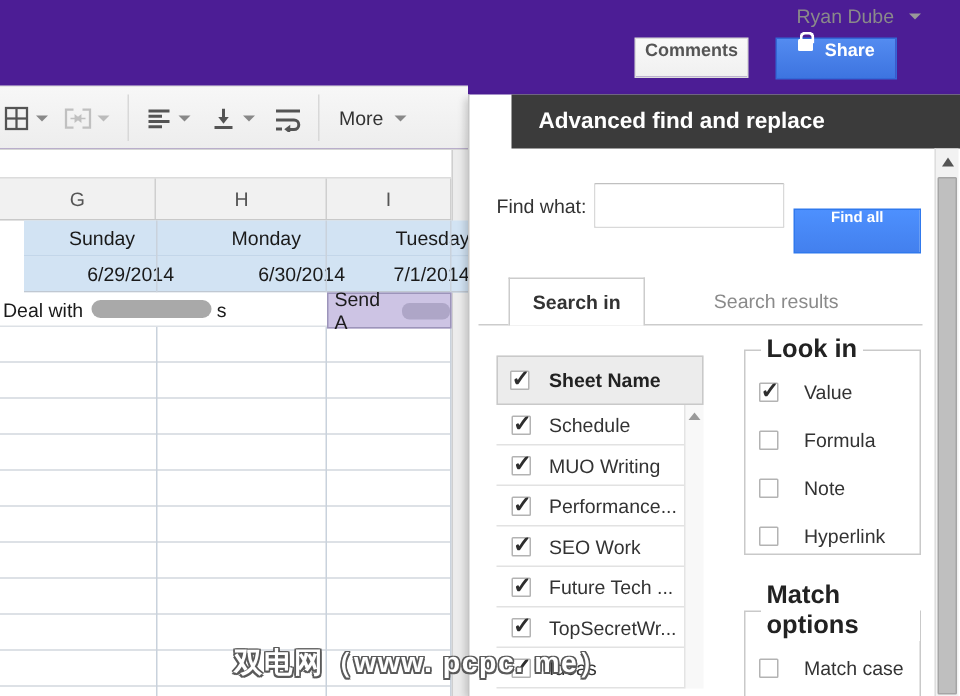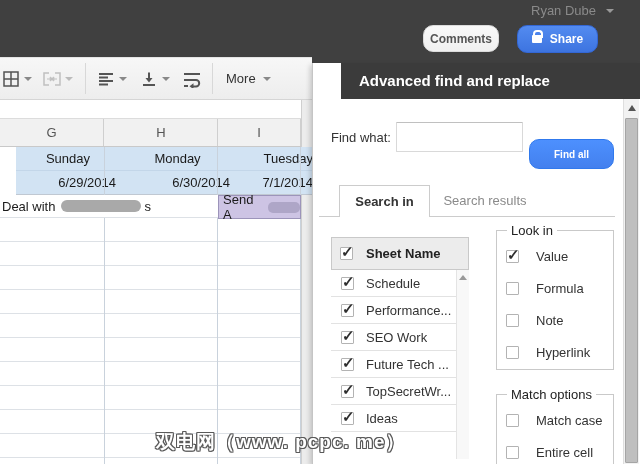--- a/index.html
+++ b/index.html
@@ -1,27 +1,27 @@
 <!DOCTYPE html>
 <html><head>
 <meta charset="utf-8">
 <style>
   * { box-sizing: border-box; margin: 0; padding: 0; }
   html,body { width:640px; height:464px; overflow:hidden; background:#fff;
               font-family:"Liberation Sans", sans-serif; }
   .abs { position:absolute; }
-  #stage { position:relative; width:640px; height:373px; background:#404040; }
+  #stage { position:relative; width:640px; height:373px; background:#4c1d95; }
 
   
   .user-name { left:531px; top:3px; font-size:13px; color:#8a8a8a; }
   .dd { display:inline-block; width:0; height:0; border-left:4px solid transparent;
         border-right:4px solid transparent; border-top:4px solid #999; }
   .user-dd { left:606px; top:9px; }
-  .gbtn { display:flex; align-items:center; justify-content:center;
-          font-size:12px; font-weight:bold; border-radius:10px; cursor:pointer; }
+  .gbtn { display:flex; align-items:flex-start; justify-content:center;
+          font-size:12px; font-weight:bold; border-radius:0; cursor:pointer; }
   .comments-btn { left:423px; top:25px; width:76px; height:27px; color:#555;
           background:linear-gradient(#f9f9f9,#f0f0f0); border:1px solid #dcdcdc; }
   .share-btn { left:517px; top:25px; width:81px; height:28px; color:#fff;
           background:linear-gradient(#538bf0,#3d74e0); border:1px solid #3367d6; }
   .lock { position:relative; width:10px; height:8px; background:#fff; border-radius:1px; margin-right:8px; }
   .lock::before { content:""; position:absolute; top:-5px; left:1px; width:6px; height:6px;
           border:2px solid #fff; border-bottom:none; border-radius:4px 4px 0 0; }
 
   
   .toolbar { left:0; top:57px; width:312px; height:43px;
@@ -63,41 +63,41 @@
   .panel-close { right:13px; top:7px; font-size:19px; font-weight:bold; color:#fff; cursor:pointer; }
   .find-lbl { left:18px; top:67px; font-size:13px; color:#333; }
   .find-input { left:83px; top:59px; width:127px; height:30px; border:1px solid #d9d9d9;
                 border-top-color:#c0c0c0; padding:0 6px; font-size:13px; border-radius:1px; }
   .findall-btn { left:216px; top:76px; width:85px; height:30px; font-size:10px;
                  background:linear-gradient(#4d90fe,#4380ee); border:1px solid #3079ed; color:#fff; }
   .tab-line { left:6px; top:153px; width:296px; height:1px; background:#ccc; }
   .tab-active { left:26px; top:122px; width:91px; height:32px; background:#fff; z-index:2;
                 border:1px solid #ccc; border-bottom:none; text-align:center; line-height:31px;
                 font-size:13px; font-weight:bold; color:#333; cursor:pointer; }
-  .tab-inactive { left:119px; top:122px; width:106px; height:31px; text-align:center;
+  .tab-inactive { left:140px; top:122px; width:106px; height:31px; text-align:right;
                 line-height:31px; font-size:13px; color:#8a8a8a; cursor:pointer; }
   .sheet-list { left:18px; top:174px; width:138px; }
   .sl-hdr { display:flex; align-items:center; height:33px; background:#ececec;
             border:1px solid #c9c9c9; padding-left:8px; font-size:13px; font-weight:bold; color:#222; }
   .sl-hdr .lbl { margin-left:13px; }
   .sl-row { display:flex; align-items:center; height:27px; border-bottom:1px solid #e2e2e2;
             padding-left:10px; font-size:13px; color:#333; width:125px; cursor:pointer; }
   .sl-row .lbl { margin-left:12px; white-space:nowrap; overflow:hidden; }
   .sl-scroll { position:absolute; right:0; top:33px; width:13px; height:189px;
                background:#f8f8f8; border-left:1px solid #e4e4e4; }
   .tri-up { position:absolute; left:2px; top:5px; width:0; height:0;
             border-left:4px solid transparent; border-right:4px solid transparent;
             border-bottom:5px solid #9a9a9a; }
   .cb { position:relative; flex:0 0 13px; width:13px; height:13px; background:#fff;
         border:1px solid #b3b3b3; border-radius:1px; cursor:pointer; }
   .cb.checked::after { content:"\2713"; position:absolute; left:0; top:-5px;
         font-size:15px; font-weight:bold; color:#2e2e2e; }
   fieldset.box { position:absolute; left:183px; width:118px; border:1px solid #c9c9c9;
         padding:9px 0 0 9px; background:#fff; }
-  fieldset.box legend { font-size:13px; font-weight:normal; color:#222; padding:0 4px; margin-left:1px; }
+  fieldset.box legend { font-size:17px; font-weight:bold; color:#222; padding:0 4px; margin-left:1px; }
   .look-box { top:160px; height:147px; }
   .match-box { top:324px; height:140px; }
   .opt { display:flex; align-items:center; margin-bottom:17px; }
   .opt .lbl { margin-left:17px; font-size:13px; color:#333; }
   .panel-scroll { left:310px; top:36px; width:16px; height:365px; background:#f2f2f2;
                   border-left:1px solid #dedede; }
   .ps-arrow { position:absolute; left:4px; top:6px; width:0; height:0;
               border-left:4px solid transparent; border-right:4px solid transparent;
               border-bottom:6px solid #555; }
   .ps-thumb { position:absolute; left:1px; top:19px; width:13px; height:345px;
@@ -239,20 +239,24 @@
       <div class="sl-hdr">
         <span class="cb checked"></span>
         <span class="lbl">Sheet Name</span>
       </div>
       <div class="sl-row">
         <span class="cb checked"></span>
         <span class="lbl">Schedule</span>
       </div>
       <div class="sl-row">
         <span class="cb checked"></span>
+        <span class="lbl">MUO Writing</span>
+      </div>
+      <div class="sl-row">
+        <span class="cb checked"></span>
         <span class="lbl">Performance...</span>
       </div>
       <div class="sl-row">
         <span class="cb checked"></span>
         <span class="lbl">SEO Work</span>
       </div>
       <div class="sl-row">
         <span class="cb checked"></span>
         <span class="lbl">Future Tech ...</span>
       </div>

